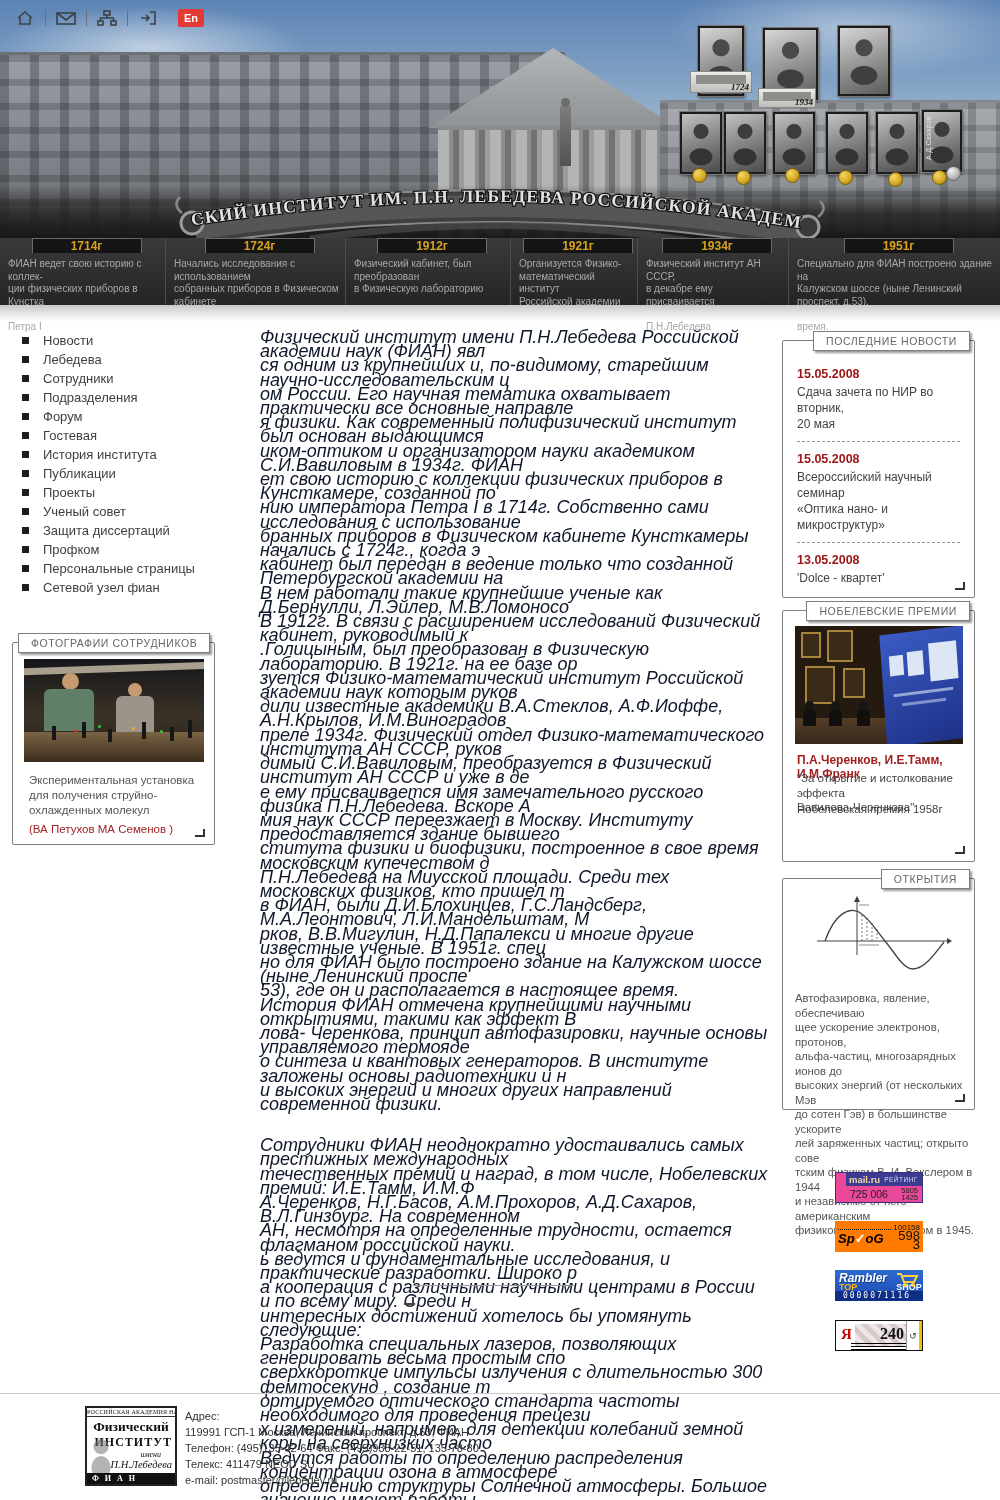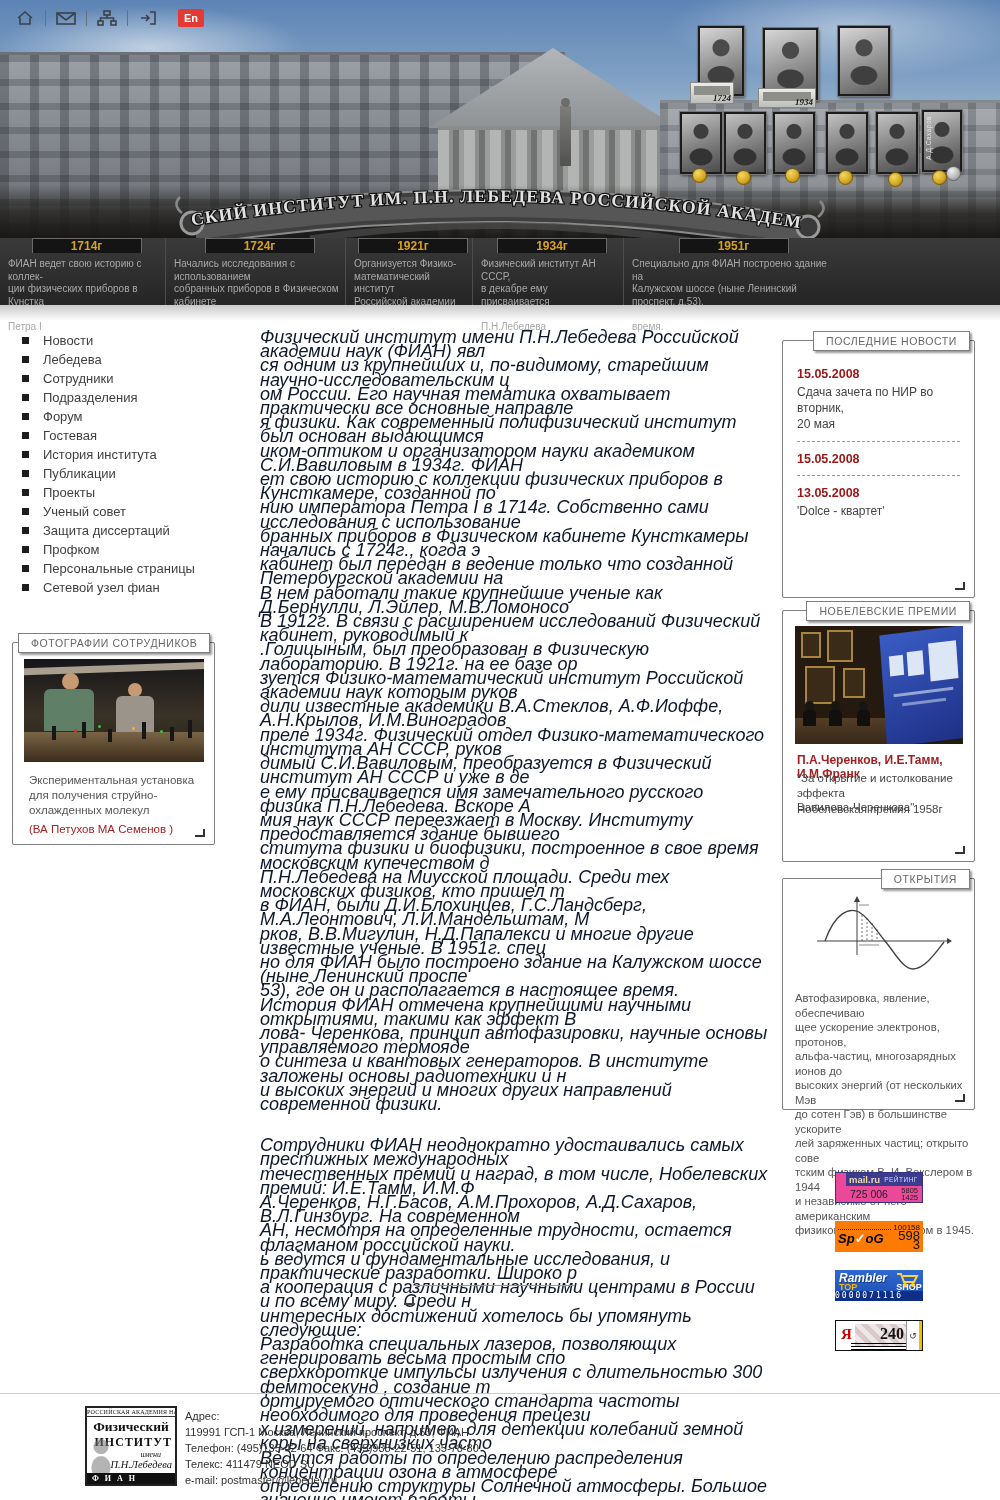--- a/index.html
+++ b/index.html
@@ -154,21 +154,21 @@
   .b-spy .chk{color:#fff;font-style:normal;}
   .b-spy .nums{position:absolute;right:3px;top:10px;font-size:13px;color:#111;text-align:right;line-height:9px;}
   .b-ram{top:1270px;background:linear-gradient(#2f6ad1,#1c4ab0);}
   .b-ram .brand{position:absolute;left:4px;top:1px;font:italic bold 12px "Liberation Sans",sans-serif;color:#fff;
     text-shadow:1px 1px 0 #123a8f;}
   .b-ram .sub{position:absolute;left:4px;top:12px;font-size:9px;font-weight:bold;}
   .b-ram .sub .t{color:#ffb400;}
   .b-ram .sub .s{color:#fff;padding-left:39px;}
   .b-ram .cart{position:absolute;right:4px;top:2px;}
   .b-ram .cnt{position:absolute;left:0;bottom:0;width:100%;height:10px;background:#0f2f86;color:#fff;
-    font-family:"DejaVu Sans Mono",monospace;font-size:8px;letter-spacing:2px;text-align:left;padding-right:4px;}
+    font-family:"DejaVu Sans Mono",monospace;font-size:8px;letter-spacing:2px;text-align:center;padding-right:4px;}
   .b-ya{top:1320px;background:#fff;border:1px solid #111;display:flex;align-items:stretch;}
   .b-ya .ya{font:bold 15px "Liberation Serif",serif;color:#c00;padding:5px 3px 0 5px;}
   .b-ya .mid{flex:1;position:relative;margin:3px 0;
     background:repeating-linear-gradient(45deg,#d8caca 0 5px,#efe7e7 5px 10px),
                repeating-linear-gradient(-45deg,rgba(216,202,202,.5) 0 5px,rgba(239,231,231,.5) 5px 10px);}
   .b-ya .val{position:absolute;right:2px;top:1px;font:bold 16px "Liberation Serif",serif;color:#111;}
   .b-ya .lines{position:absolute;right:0;bottom:-3px;width:55px;height:7px;
     background:repeating-linear-gradient(180deg,#000 0 1px,transparent 1px 3px);}
   .b-ya .ref{width:13px;border-left:1px solid #999;font-size:9px;color:#333;display:flex;align-items:center;
     justify-content:center;}
@@ -232,21 +232,21 @@
             <path d="M11 3 H16 V15 H11 M2 9 H10 M7 6 L10 9 L7 12"></path>
           </svg>
         </span>
       <span class="lang">En</span>
     </div>
 
     <div>
       <div class="pcard" style="left:698px;top:26px;width:46px;height:70px;"></div>
       <div class="pcard" style="left:763px;top:28px;width:55px;height:72px;"></div>
       <div class="pcard" style="left:838px;top:26px;width:52px;height:70px;"></div>
-      <div class="plaque" style="left:690px;top:82px;width:44px;height:22px;">
+      <div class="plaque" style="left:690px;top:71px;width:62px;height:22px;">
         <span class="yr">1724</span>
         </div>
       <div class="plaque" style="left:758px;top:88px;width:58px;height:20px;">
         <span class="yr">1934</span>
         </div>
       <div class="pcard small" style="left:680px;top:112px;width:42px;height:62px;"></div>
       <div class="pcard small" style="left:724px;top:112px;width:42px;height:62px;"></div>
       <div class="pcard small" style="left:773px;top:112px;width:42px;height:62px;"></div>
       <div class="pcard small" style="left:826px;top:112px;width:42px;height:62px;"></div>
       <div class="pcard small" style="left:876px;top:112px;width:42px;height:62px;"></div>
@@ -281,20 +281,25 @@
     <div class="tl-col" style="width:165px;">
       <div class="tl-year">1714г</div>
       <div class="tl-text">ФИАН ведет свою историю с коллек-
 ции физических приборов в Кунстка
 мере, созданной по решению Петра I</div>
       </div>
     <div class="tl-col" style="width:180px;">
       <div class="tl-year">1724г</div>
       <div class="tl-text">Начались исследования с использованием
 собранных приборов в Физическом кабинете</div>
+      </div>
+    <div class="tl-col" style="width:165px;">
+      <div class="tl-year">1912г</div>
+      <div class="tl-text">Физический кабинет, был преобразован
+в Физическую лабораторию</div>
       </div>
     <div class="tl-col" style="width:127px;">
       <div class="tl-year">1921г</div>
       <div class="tl-text">Организуется Физико-
 математический институт
 Российской академии наук</div>
       </div>
     <div class="tl-col" style="width:151px;">
       <div class="tl-year">1934г</div>
       <div class="tl-text">Физический институт АН СССР,
@@ -459,20 +464,22 @@
     <div class="btab">ПОСЛЕДНИЕ НОВОСТИ</div>
     <div class="newswrap">
       <div>
         <div class="nd">15.05.2008</div>
         <div class="nt">Сдача зачета по НИР во вторник,
 20 мая</div>
       </div>
       <div class="dash"></div>
       <div>
         <div class="nd">15.05.2008</div>
+        <div class="nt">Всероссийский научный семинар
+«Оптика нано- и микроструктур»</div>
       </div>
       <div class="dash"></div>
       <div>
         <div class="nd">13.05.2008</div>
         <div class="nt">'Dolce - квартет'</div>
       </div>
     </div>
     <div class="corner"></div>
   </div>
 

